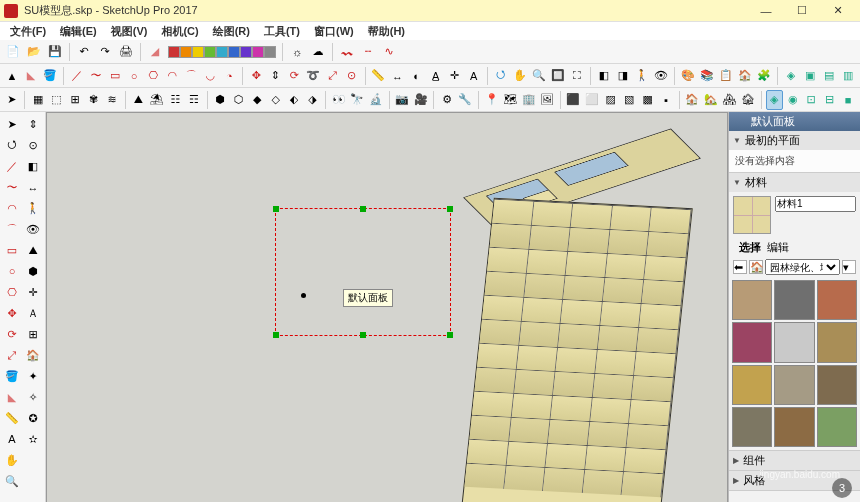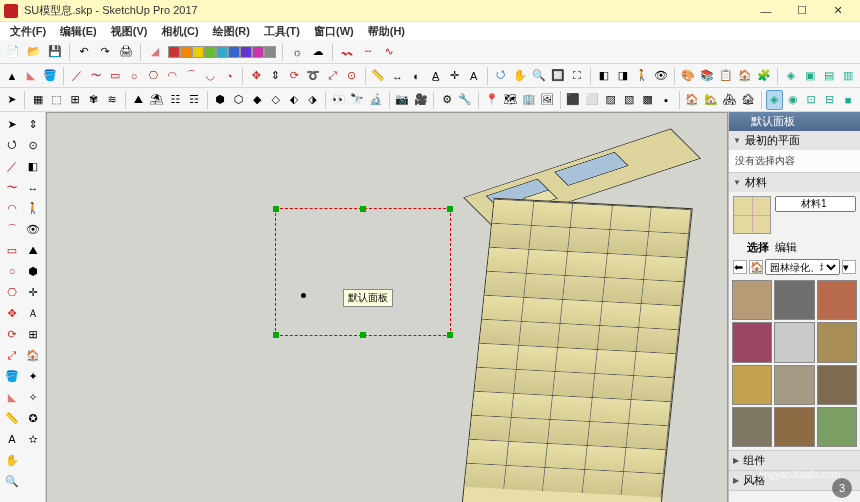--- a/index.html
+++ b/index.html
@@ -53,22 +53,22 @@
 .rp-head { background: linear-gradient(#6a85a8,#4d6a8d); color:#fff; padding:2px 22px; font-size:11px; }
 .rp-sec { border-bottom:1px solid #ccc; }
 .rp-sec .hd { background:#e4e4e4; padding:2px 4px; display:flex; align-items:center; gap:4px; cursor:default; }
 .rp-sec .hd .tri { font-size:8px; color:#555; }
 .rp-sec .bd { padding:4px 6px; background:#fcfcfc; font-size:10px; color:#444; }
 .matprev { display:flex; gap:4px; padding:4px; }
 .matprev .big { width:38px;height:38px; background:#e3d8a0; border:1px solid #999; position:relative; }
 .matprev .big::before,.matprev .big::after{content:"";position:absolute;background:#bda;}
 .matprev .big::before{left:18px;top:0;width:1px;height:100%;background:#caa;}
 .matprev .big::after{top:18px;left:0;height:1px;width:100%;background:#caa;}
-.matprev input{ flex:1; min-width:0; height:16px; font-size:10px;padding-left:24px; }
-.tabs { display:flex; gap:6px; padding:2px 18px; font-size:10px; }
+.matprev input{ flex:1; min-width:0; height:16px; font-size:10px; }
+.tabs { display:flex; gap:6px; padding:2px 10px; font-size:10px; }
 .tabs .on{ font-weight:bold; }
 .matbar { display:flex; gap:2px; padding:2px 4px; align-items:center; }
 .matbar .ic{ width:14px;height:14px;border:1px solid #aaa;background:#fff; }
 .matbar select{ flex:1; min-width:0; font-size:10px; height:16px; }
 .swgrid { display:grid; grid-template-columns: repeat(3, 1fr); gap:2px; padding:3px; }
 .swgrid .sw { aspect-ratio:1; border:1px solid #888; }
 
 .watermark { position:fixed; right:20px; bottom:22px; color:#fff; opacity:.75; text-align:right; pointer-events:none; }
 .watermark .b{ font-size:22px; letter-spacing:2px; }
 .watermark .s{ font-size:10px; }

